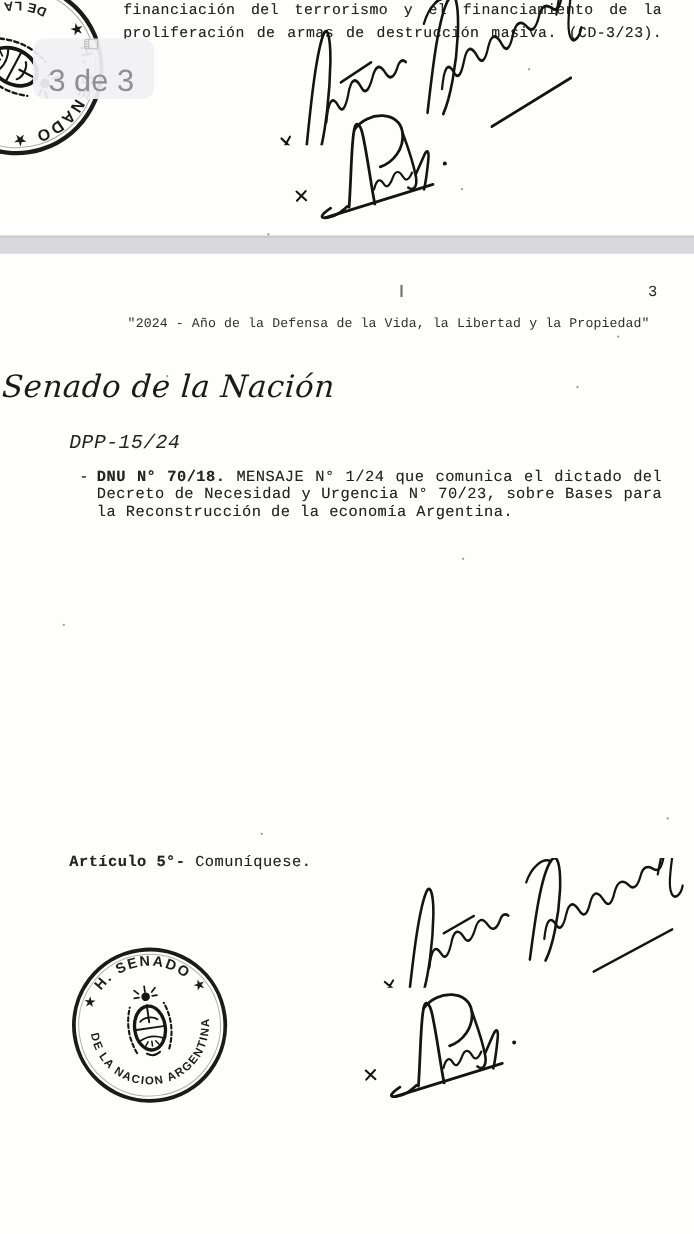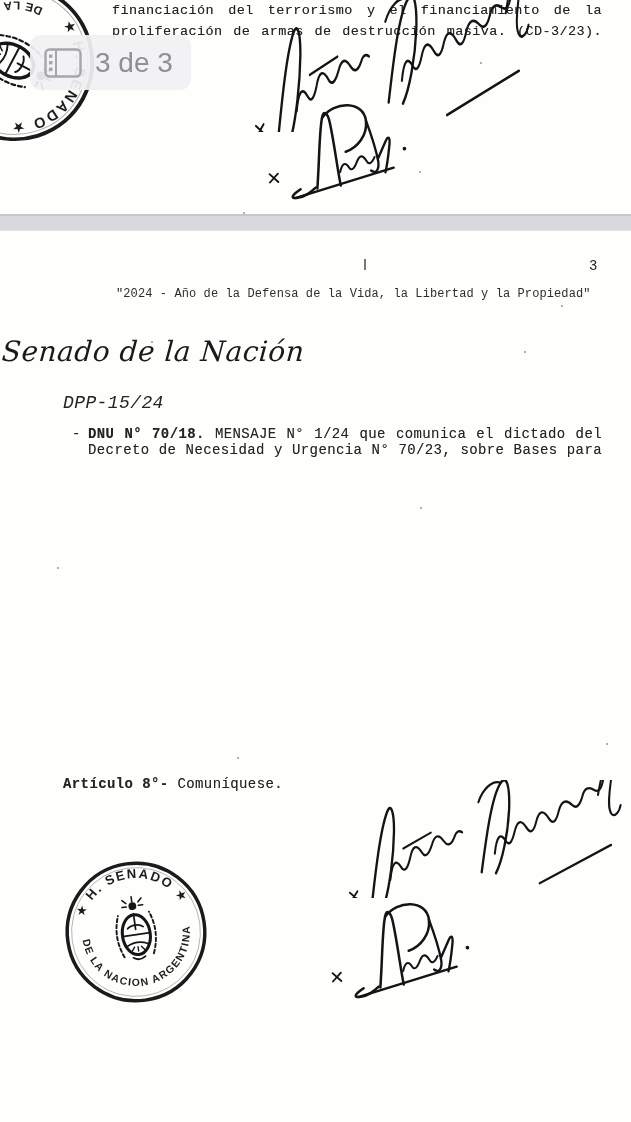--- a/index.html
+++ b/index.html
@@ -27,21 +27,21 @@
   .stamp-partial{position:absolute;left:-68px;top:-21px;transform:rotate(118deg);}
   .p2-sigA{position:absolute;left:244px;top:-4px;}
   .p2-sigB{position:absolute;left:260px;top:100px;}
   
   .badge{
     position:absolute;left:30px;top:35px;z-index:30;
     display:flex;align-items:center;gap:13px;
     height:55px;padding:0 18px 0 14px;border-radius:11px;
     background:rgba(241,241,243,.93);
     font-family:"Liberation Sans","DejaVu Sans",sans-serif;
-    font-size:28px;color:#8f8f94;
+    font-size:28px;color:#8f8f94;flex-direction:column;
   }
   
   .foldmark{position:absolute;left:364px;top:259px;width:2px;height:11px;background:#4a4a4a;opacity:.75;}
   .pagenum{position:absolute;left:589px;top:258px;font-size:14px;}
   .hquote{position:absolute;left:116px;top:287px;font-size:12px;letter-spacing:.1px;white-space:nowrap;color:#2e2e2e;}
   .letterhead{
     position:absolute;left:2px;top:335px;
     font-family:"DejaVu Serif","Liberation Serif",serif;
     font-style:italic;font-size:28px;color:#1a1a1a;
     transform:skewX(-4deg);letter-spacing:.5px;white-space:nowrap;
@@ -143,25 +143,26 @@
 
     <div class="letterhead" style="top:104px;position:absolute;left:2px">Senado de la Nación</div>
 
     <div class="reference" style="top:162px;position:absolute;left:63px">DPP-15/24</div>
 
     <div class="dnu" style="top:195px">
       <div>-</div>
       <div>
         <div class="just"><b>DNU N° 70/18.</b><span> MENSAJE N° 1/24 que comunica el dictado del</span></div>
         <div class="just">Decreto de Necesidad y Urgencia N° 70/23, sobre Bases para</div>
+        <div>la Reconstrucción de la economía Argentina.</div>
       </div>
     </div>
 
     <div class="article art3">
-      <b>Artículo 8°-</b><span> Comuníquese.</span>
+      <b>Artículo 5°-</b><span> Comuníquese.</span>
     </div>
 
     <svg class="sig p3-sigA" width="294" height="118" viewBox="0 0 380 132" preserveAspectRatio="none" role="img" aria-label="Victoria Villarruel (firma manuscrita)">
       <g transform="rotate(-9 190 66)">
         <path d="M8 98 l10 10 M18 98 l-10 10" stroke-width="2.2"></path>
         <path d="M34 116 C44 82 58 34 70 16 C76 7 79 17 75 40 C70 68 60 98 52 114" stroke-width="3"></path>
         <path d="M62 92 Q70 64 78 80 Q83 90 91 72 Q99 52 107 68 Q112 78 121 62 Q129 46 137 60 Q143 70 151 58 Q156 49 162 54" stroke-width="2.6"></path>
         <path d="M84 60 L122 48" stroke-width="2.4"></path>
         <path d="M180 102 C192 64 206 20 220 7 C229 -1 231 13 226 38 C220 66 208 94 198 106" stroke-width="3"></path>
         <path d="M220 7 C210 2 196 10 188 24" stroke-width="2.6"></path>

